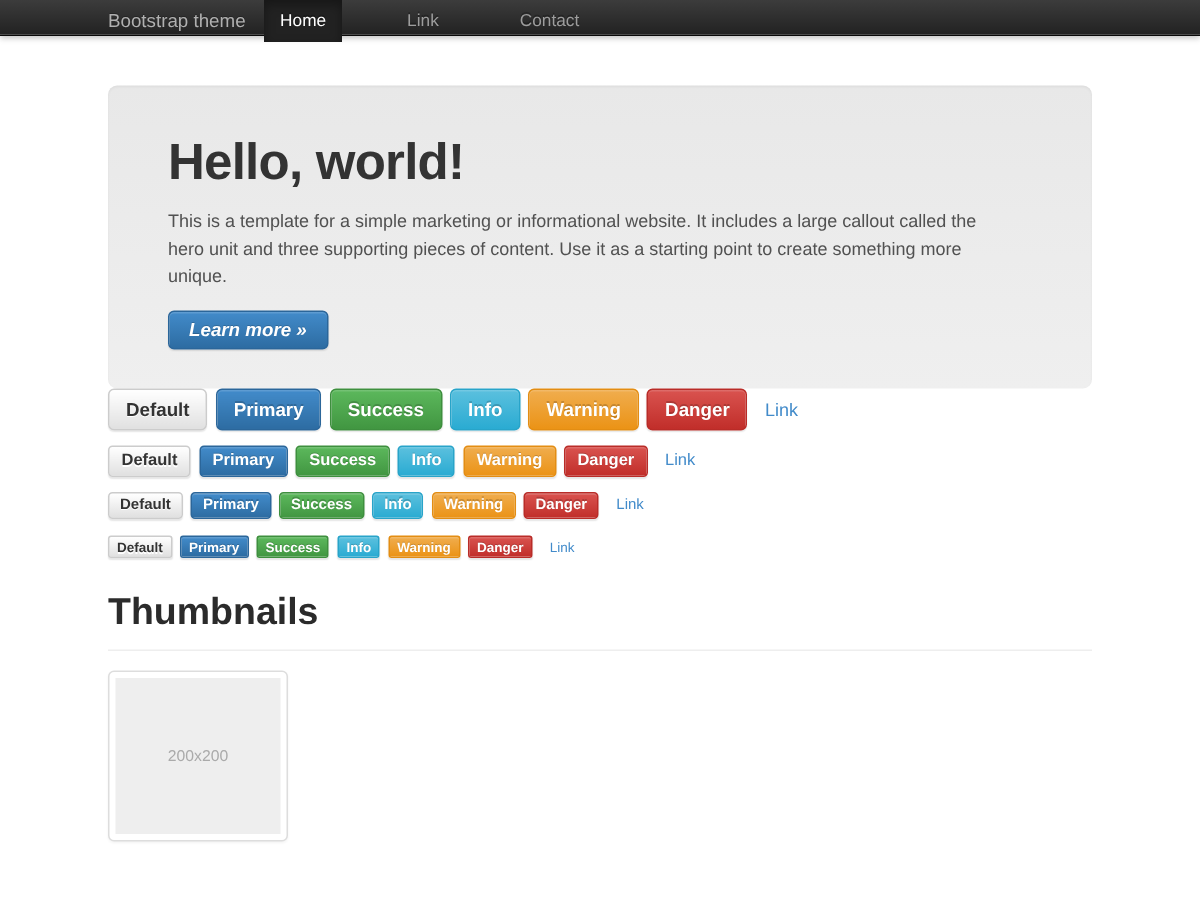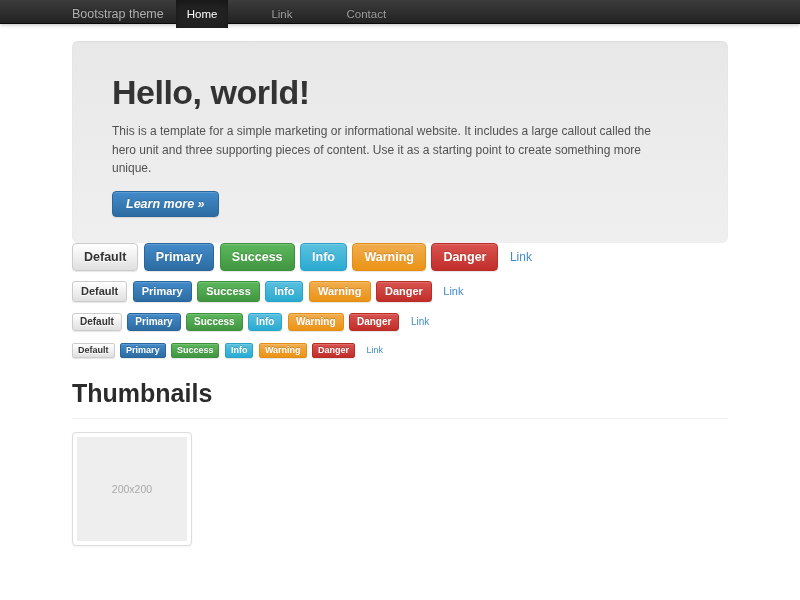--- a/index.html
+++ b/index.html
@@ -48,21 +48,21 @@
     width: 0; height: 0;
     margin-left: 4px;
     vertical-align: 1px;
     border-left: 3px solid transparent;
     border-right: 3px solid transparent;
     border-top: 4px solid currentColor;
   }
 
   
   .jumbotron {
-    margin-top: 17px;
+    margin-top: 33px;
     padding: 26px 52px 26px 40px;
     background-image: linear-gradient(to bottom, #e8e8e8 0%, #efefef 100%);
     border-radius: 6px;
     box-shadow: inset 0 1px 2px rgba(0,0,0,.05);
   }
   .jumbotron h1 {
     font-size: 34px;
     font-weight: bold;
     color: #333333;
     letter-spacing: -0.5px;

